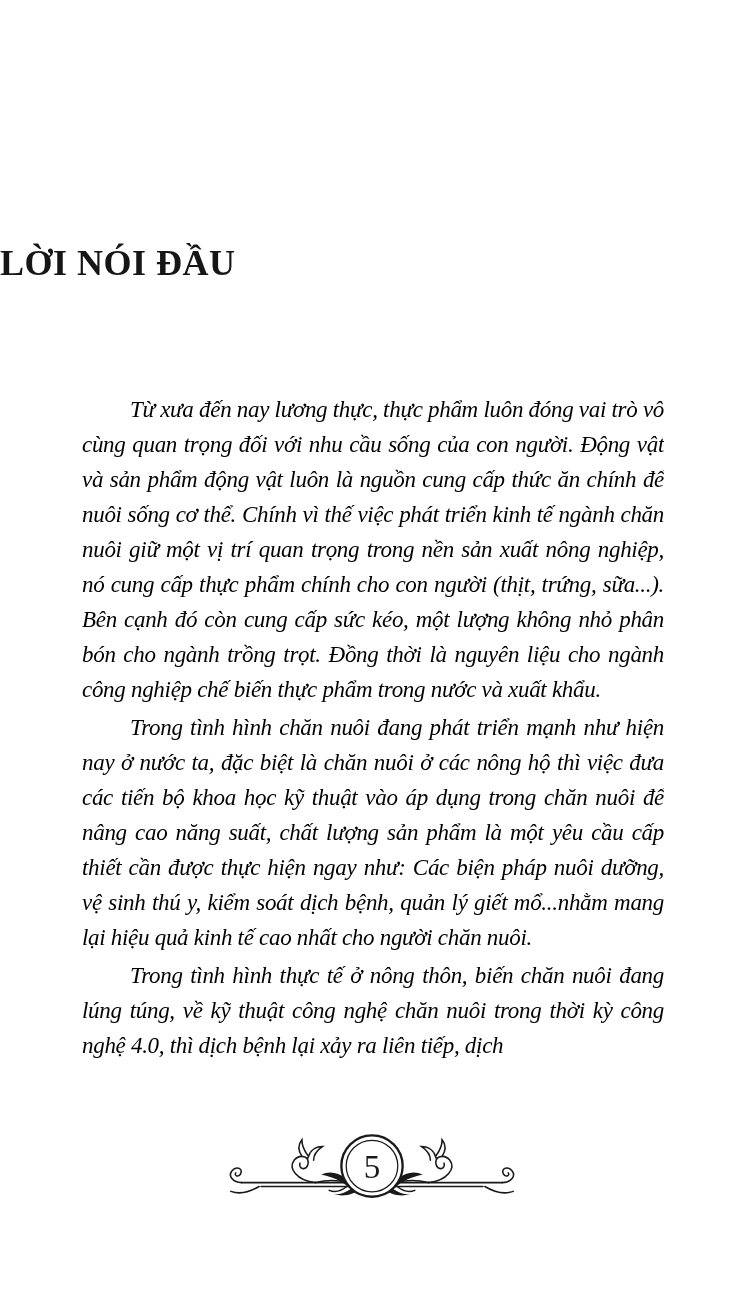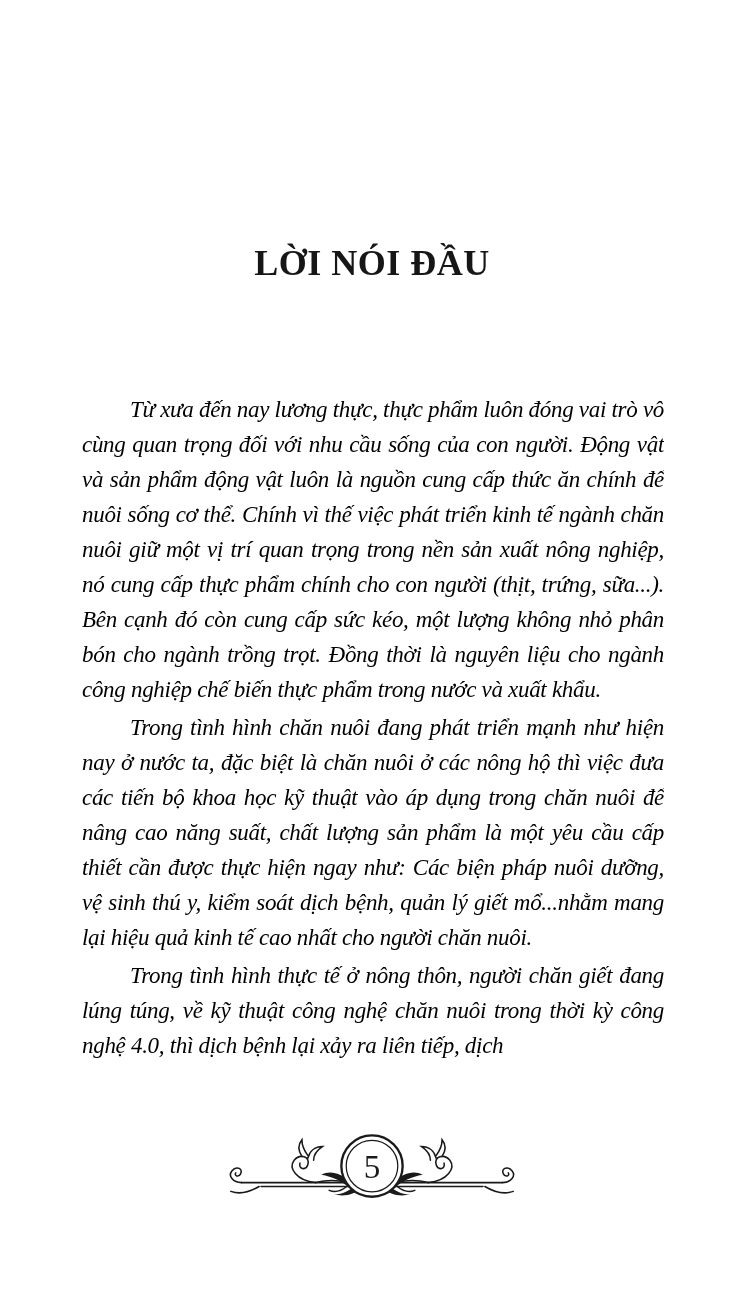--- a/index.html
+++ b/index.html
@@ -15,21 +15,21 @@
     overflow: hidden;
     font-family: "Liberation Serif", "DejaVu Serif", serif;
     color: #1a1a1a;
   }
   .title {
     position: absolute;
     top: 242px;
     left: 0;
     width: 744px;
     margin: 0;
-    text-align: center;
+    text-align: left;
     font-family: "Liberation Serif", "DejaVu Serif", serif;
     font-weight: 700;
     font-size: 36px;
     letter-spacing: 0.5px;
     color: #161616;
   }
   .body-text {
     position: absolute;
     top: 392px;
     left: 82px;
@@ -67,21 +67,21 @@
 </head>
 <body>
 
 <div class="page">
 
   <h1 class="title">LỜI NÓI ĐẦU</h1>
 
   <div class="body-text">
     <p>Từ xưa đến nay lương thực, thực phẩm luôn đóng vai trò vô cùng quan trọng đối với nhu cầu sống của con người. Động vật và sản phẩm động vật luôn là nguồn cung cấp thức ăn chính để nuôi sống cơ thể. Chính vì thế việc phát triển kinh tế ngành chăn nuôi giữ một vị trí quan trọng trong nền sản xuất nông nghiệp, nó cung cấp thực phẩm chính cho con người (thịt, trứng, sữa...). Bên cạnh đó còn cung cấp sức kéo, một lượng không nhỏ phân bón cho ngành trồng trọt. Đồng thời là nguyên liệu cho ngành công nghiệp chế biến thực phẩm trong nước và xuất khẩu.</p>
     <p>Trong tình hình chăn nuôi đang phát triển mạnh như hiện nay ở nước ta, đặc biệt là chăn nuôi ở các nông hộ thì việc đưa các tiến bộ khoa học kỹ thuật vào áp dụng trong chăn nuôi để nâng cao năng suất, chất lượng sản phẩm là một yêu cầu cấp thiết cần được thực hiện ngay như: Các biện pháp nuôi dưỡng, vệ sinh thú y, kiểm soát dịch bệnh, quản lý giết mổ...nhằm mang lại hiệu quả kinh tế cao nhất cho người chăn nuôi.</p>
-    <p>Trong tình hình thực tế ở nông thôn, người chăn giết đang lúng túng, về kỹ thuật công nghệ chăn nuôi trong thời kỳ công nghệ 4.0, thì dịch bệnh lại xảy ra liên tiếp, dịch</p>
+    <p>Trong tình hình thực tế ở nông thôn, biến chăn nuôi đang lúng túng, về kỹ thuật công nghệ chăn nuôi trong thời kỳ công nghệ 4.0, thì dịch bệnh lại xảy ra liên tiếp, dịch</p>
   </div>
 
   <div class="footer">
     <svg width="292" height="92" viewBox="0 0 300 92">
       <defs>
         <g id="orn-half" stroke="#1a1a1a" fill="none" stroke-width="1.6" stroke-linecap="round">
 
           <line x1="16" y1="61" x2="124" y2="61"></line>
           <line x1="36" y1="65" x2="146" y2="65"></line>
 

